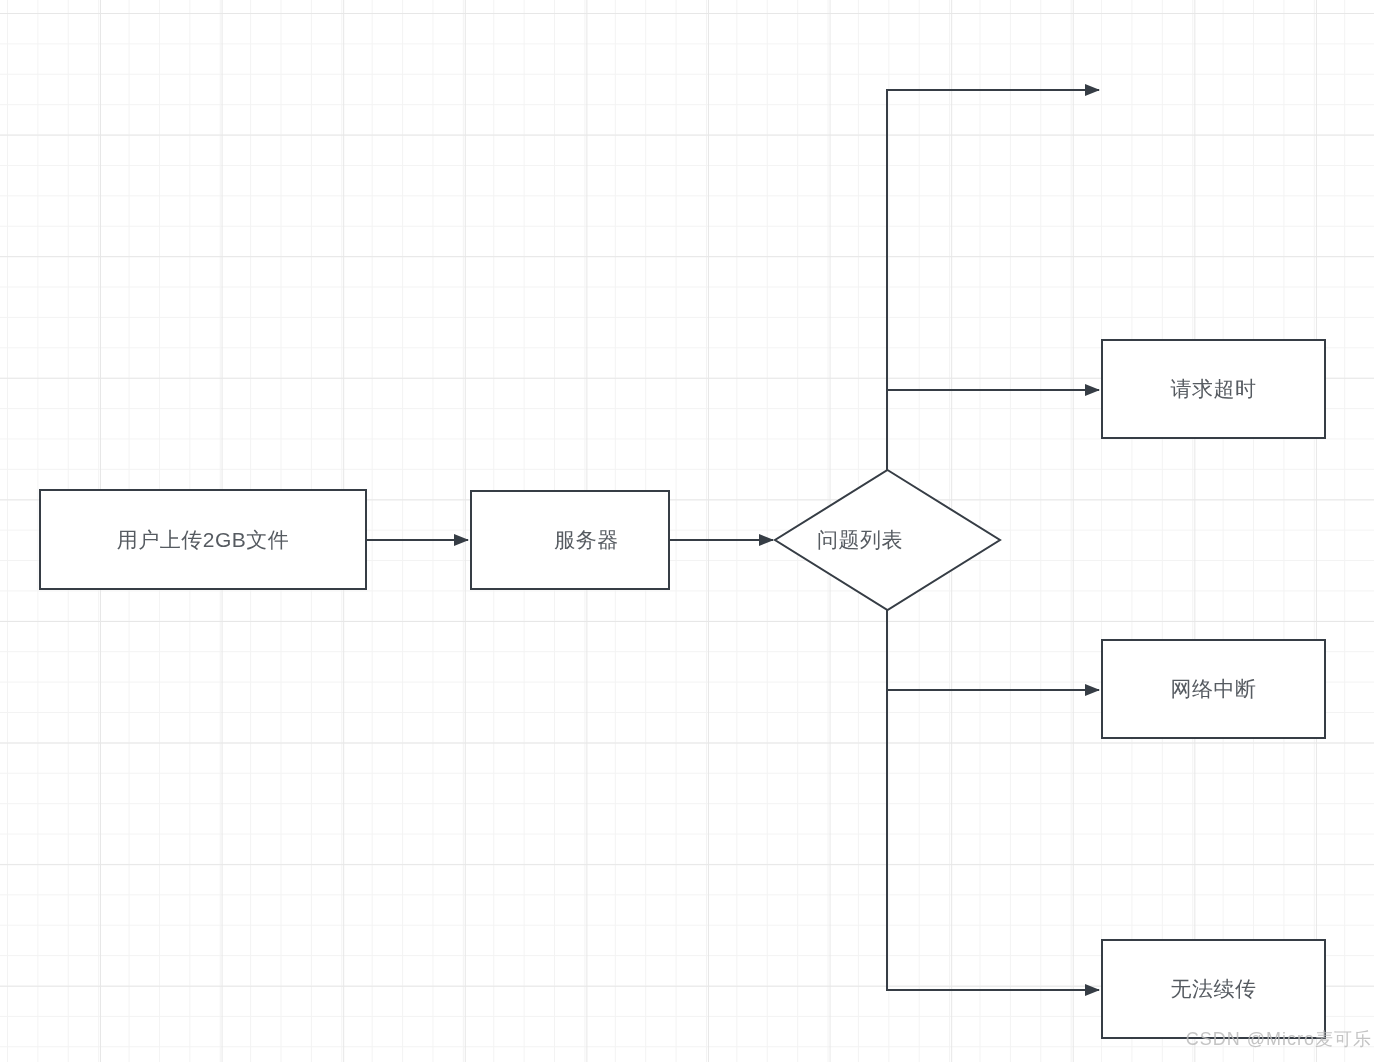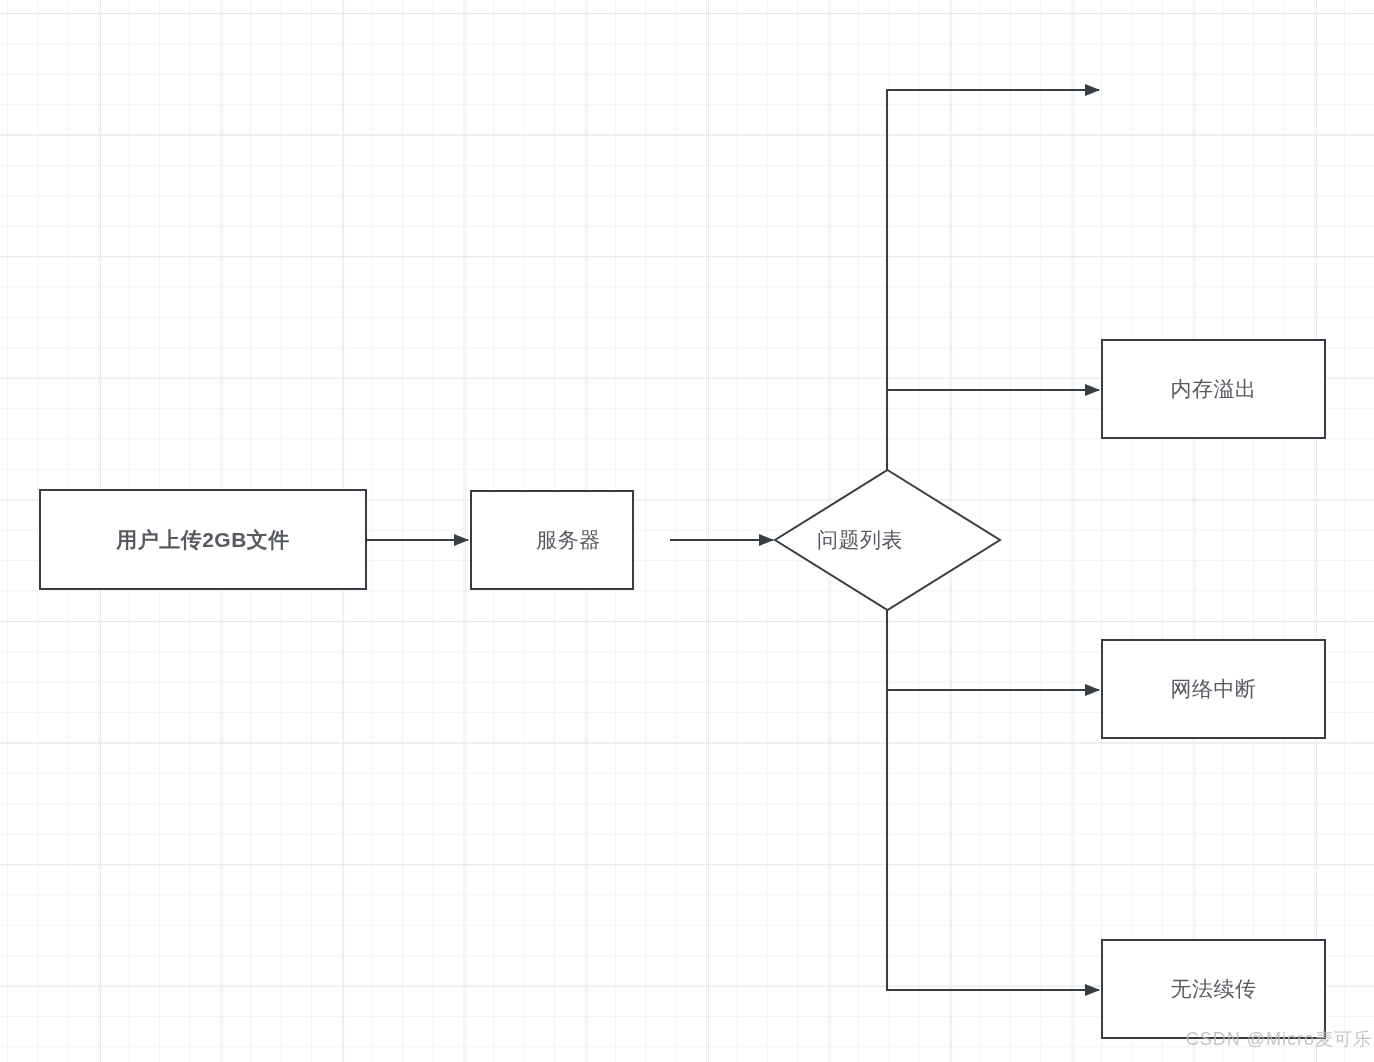--- a/index.html
+++ b/index.html
@@ -15,22 +15,22 @@
     background-size:121.6px 121.6px,121.6px 121.6px,30.4px 30.4px,30.4px 30.4px;
     background-position:100px 13px,100px 13px,7px 13px,7px 13px;
   }
   svg.connector-layer{position:absolute;left:0;top:0;z-index:1;}
   .node{
     position:absolute;box-sizing:border-box;z-index:2;
     background:#ffffff;border:2px solid #363d45;
     display:flex;align-items:center;justify-content:center;
     font-size:21px;color:#565b61;letter-spacing:0.5px;
   }
-  #n-upload {left:39px;  top:489px; width:328px;height:101px;font-weight:bold;}
-  #n-server {left:470px; top:490px; width:164px;height:100px;padding-left:33px;}
+  #n-upload {left:39px;  top:489px; width:328px;height:101px;}
+  #n-server {left:470px; top:490px; width:200px;height:100px;padding-left:33px;}
   #n-timeout{left:1101px;top:39px;  width:225px;height:100px;}
   #n-memory {left:1101px;top:339px; width:225px;height:100px;}
   #n-network{left:1101px;top:639px; width:225px;height:100px;}
   #n-resume {left:1101px;top:939px; width:225px;height:100px;}
   .diamond-label{
     position:absolute;z-index:2;left:760px;top:526px;width:200px;
     text-align:center;font-size:21px;color:#565b61;letter-spacing:0.5px;
   }
   .watermark{
     position:absolute;z-index:5;right:2px;top:1027px;
@@ -65,21 +65,21 @@
   </div>
 
   <div class="node" id="n-server">
     <span>服务器</span>
   </div>
 
   <div class="diamond-label">问题列表</div>
 
 
   <div class="node" id="n-memory">
-    <span>内存溢出</span>
+    <span>请求超时</span>
   </div>
 
   <div class="node" id="n-network">
     <span>网络中断</span>
   </div>
 
   <div class="node" id="n-resume">
     <span>无法续传</span>
   </div>
 

